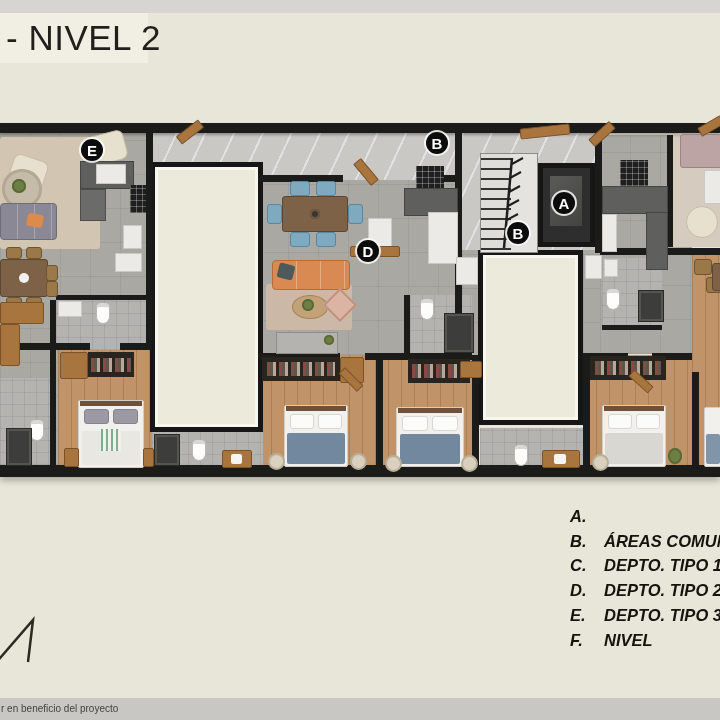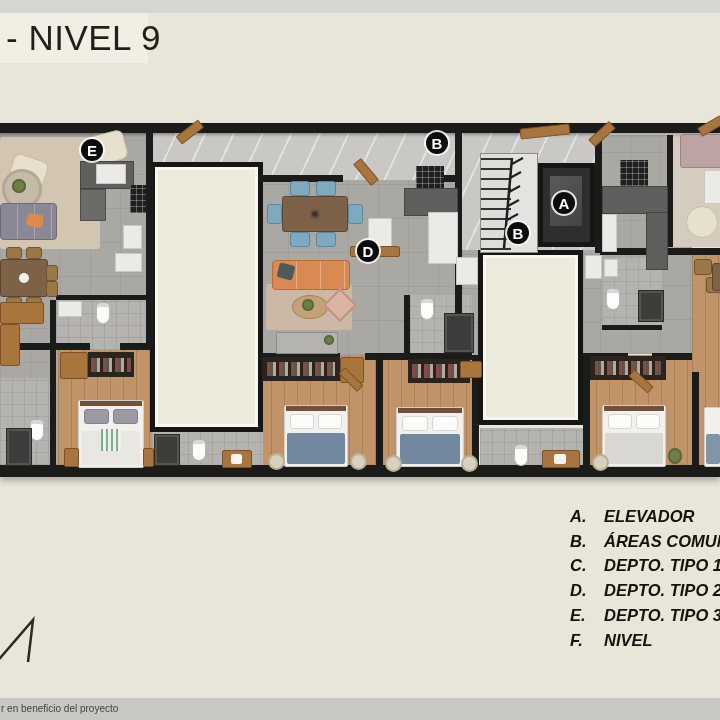--- a/index.html
+++ b/index.html
@@ -69,21 +69,21 @@
   .legend{left:570px;top:504px;width:200px;color:#14130d;
     font-style:italic;font-weight:700;font-size:16.5px;line-height:24.7px;}
   .legend .row{display:flex;white-space:nowrap;}
   .legend .k{width:34px;flex:0 0 34px;}
 </style>
 </head>
 <body>
 
 <div class="abs top-strip"></div>
 <div class="abs title-backdrop"></div>
-<div class="abs slide-title">- NIVEL 9</div>
+<div class="abs slide-title">- NIVEL 2</div>
 
 <div class="abs plan">
 
   <div class="abs floor-concrete" style="left:0;top:16px;width:147px;height:212px;"></div>
   <div class="abs floor-concrete" style="left:0;top:183px;width:58px;height:165px;"></div>
   <div class="abs floor-marble" style="left:147px;top:16px;width:315px;height:47px;"></div>
   <div class="abs floor-marble" style="left:462px;top:16px;width:140px;height:136px;"></div>
   <div class="abs floor-concrete" style="left:258px;top:63px;width:198px;height:175px;"></div>
   <div class="abs floor-concrete" style="left:600px;top:18px;width:92px;height:120px;"></div>
   <div class="abs floor-carpet" style="left:672px;top:18px;width:48px;height:112px;"></div>
@@ -287,21 +287,20 @@
   <div class="abs door" style="left:352px;top:50px;width:26px;height:8px;transform:rotate(50deg);"></div>
   <div class="abs door" style="left:338px;top:258px;width:24px;height:7px;transform:rotate(45deg);"></div>
   <div class="abs door" style="left:628px;top:260px;width:24px;height:7px;transform:rotate(42deg);"></div>
   <div class="abs wood-piece" style="left:520px;top:9px;width:48px;height:9px;transform:rotate(-6deg);"></div>
 
 </div>
 
 <div class="abs legend">
   <div class="row">
       <span class="k">A.</span>
-      <span>ELEVADOR</span>
     </div>
   <div class="row">
       <span class="k">B.</span>
       <span>ÁREAS COMUNES</span>
     </div>
   <div class="row">
       <span class="k">C.</span>
       <span>DEPTO. TIPO 1</span>
     </div>
   <div class="row">

